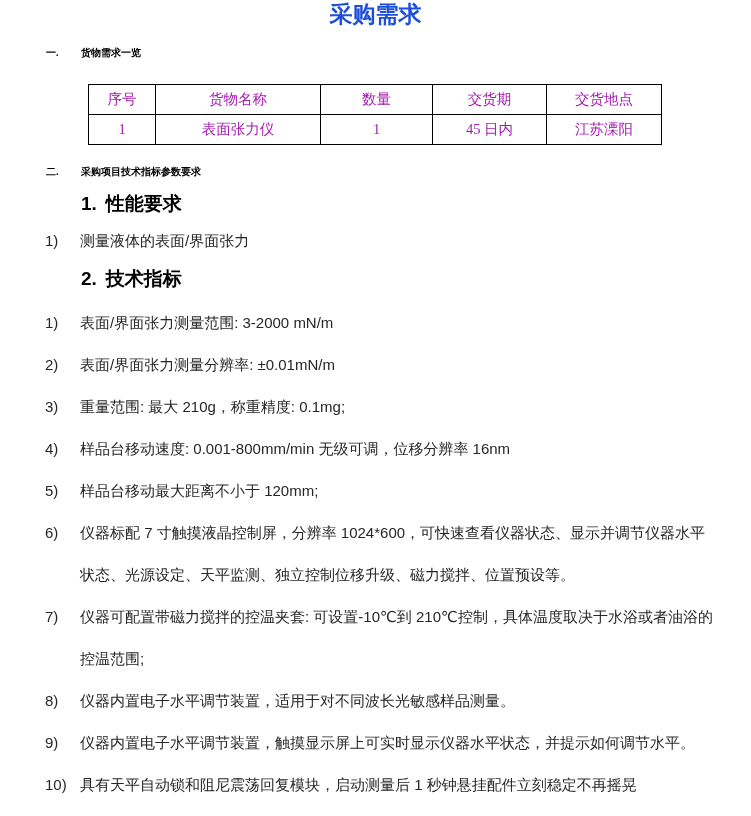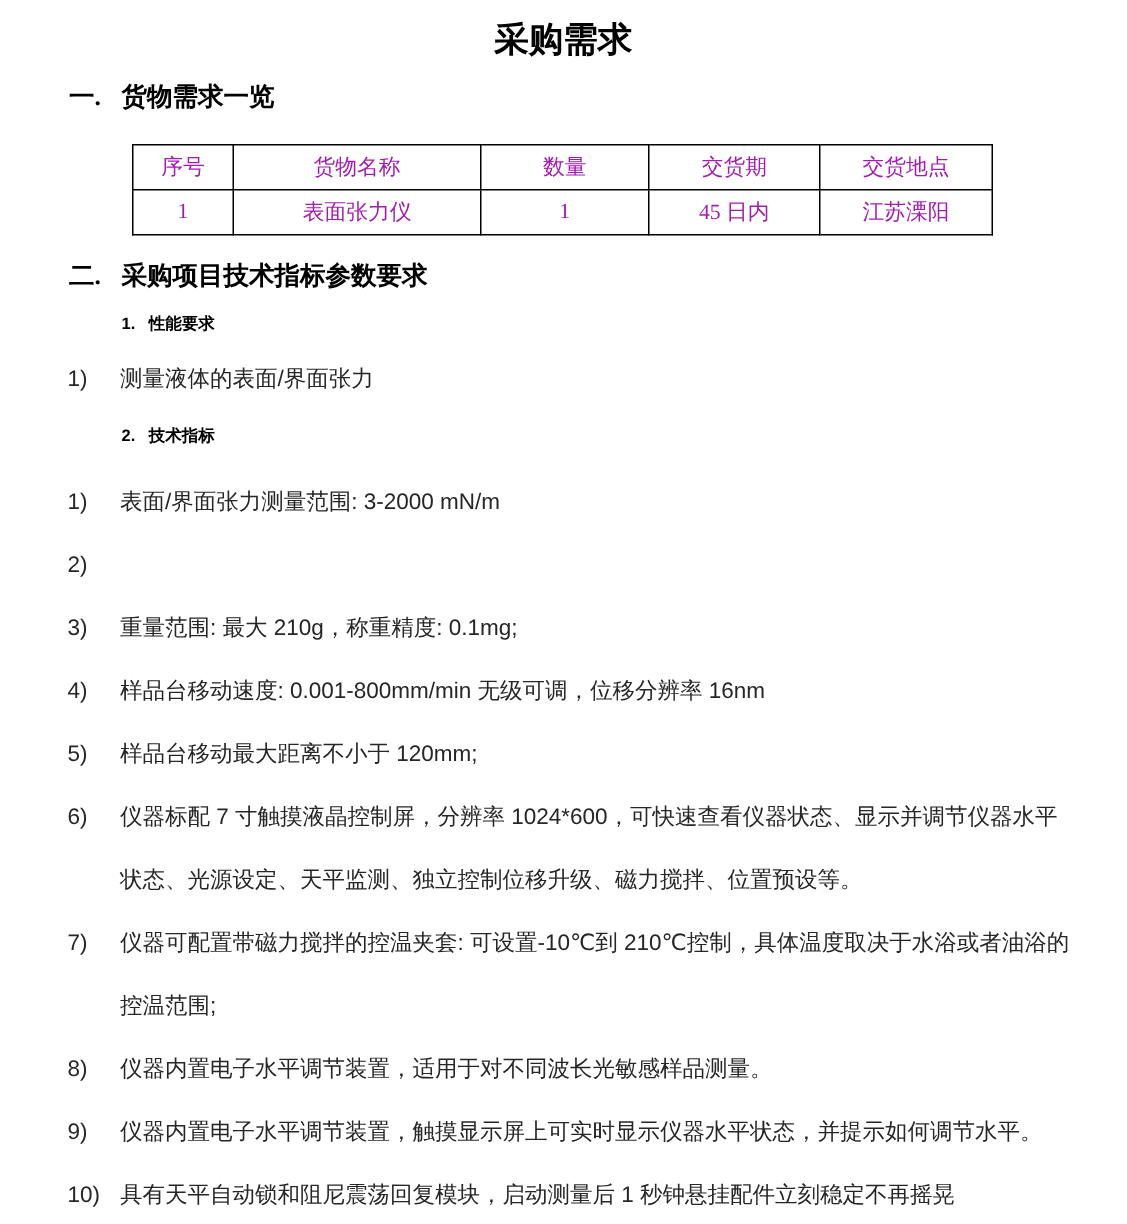--- a/index.html
+++ b/index.html
@@ -4,31 +4,31 @@
 <style>
   html, body { margin: 0; padding: 0; }
   body {
     width: 751px; height: 816px;
     background: #ffffff;
     overflow: hidden;
     color: #262626;
     font-family: "Liberation Sans", "DejaVu Sans", sans-serif;
   }
   .doc-title {
-    padding-top: 12px;
+    padding-top: 0;
     text-align: center;
     font-family: "Liberation Serif", "DejaVu Serif", serif;
     font-size: 23px;
     font-weight: bold;
-    color: #000000;
+    color: #1d4ed8;
     line-height: 30px;
   }
   .sec-heading {
     margin: 13px 0 0 46px;
-    font-size: 17px;
+    font-size: 10px;
     font-weight: bold;
     color: #000;
     line-height: 20px;
     white-space: nowrap;
     font-family: Liberation Serif, serif;
   }
   .sec-heading .num { display: inline-block; min-width: 24px; margin-right: 11px; }
   .goods-table {
     border-collapse: collapse;
     margin: 21px 0 0 88px;
@@ -46,21 +46,21 @@
     height: 29px;
   }
   .col-seq   { width: 67px; }
   .col-name  { width: 165px; }
   .col-qty   { width: 112px; }
   .col-term  { width: 114px; }
   .col-place { width: 115px; }
   .sec2-heading { margin-top: 17px; }
   .sub-heading {
     margin: 12px 0 0 81px;
-    font-size: 11px;
+    font-size: 19px;
     font-weight: bold;
     color: #000;
     line-height: 20px;
     white-space: nowrap;
   }
   .sub-heading .num { margin-right: 9px; }
   .sub-heading-2 { margin-top: 7px; }
   .item-list { margin: 0; }
   .perf-list { margin-top: 6px; }
   .tech-list { margin-top: 13px; }
@@ -133,20 +133,21 @@
     <span class="num">2.</span><span>技术指标</span>
   </div>
 
   <div class="item-list tech-list">
     <div class="row">
       <span class="num">1)</span>
       <span class="txt">表面/界面张力测量范围: 3-2000 mN/m</span>
     </div>
     <div class="row">
       <span class="num">2)</span>
+      <span class="txt">表面/界面张力测量分辨率: ±0.01mN/m</span>
     </div>
     <div class="row">
       <span class="num">3)</span>
       <span class="txt">重量范围: 最大 210g，称重精度: 0.1mg;</span>
     </div>
     <div class="row">
       <span class="num">4)</span>
       <span class="txt">样品台移动速度: 0.001-800mm/min 无级可调，位移分辨率 16nm</span>
     </div>
     <div class="row">

